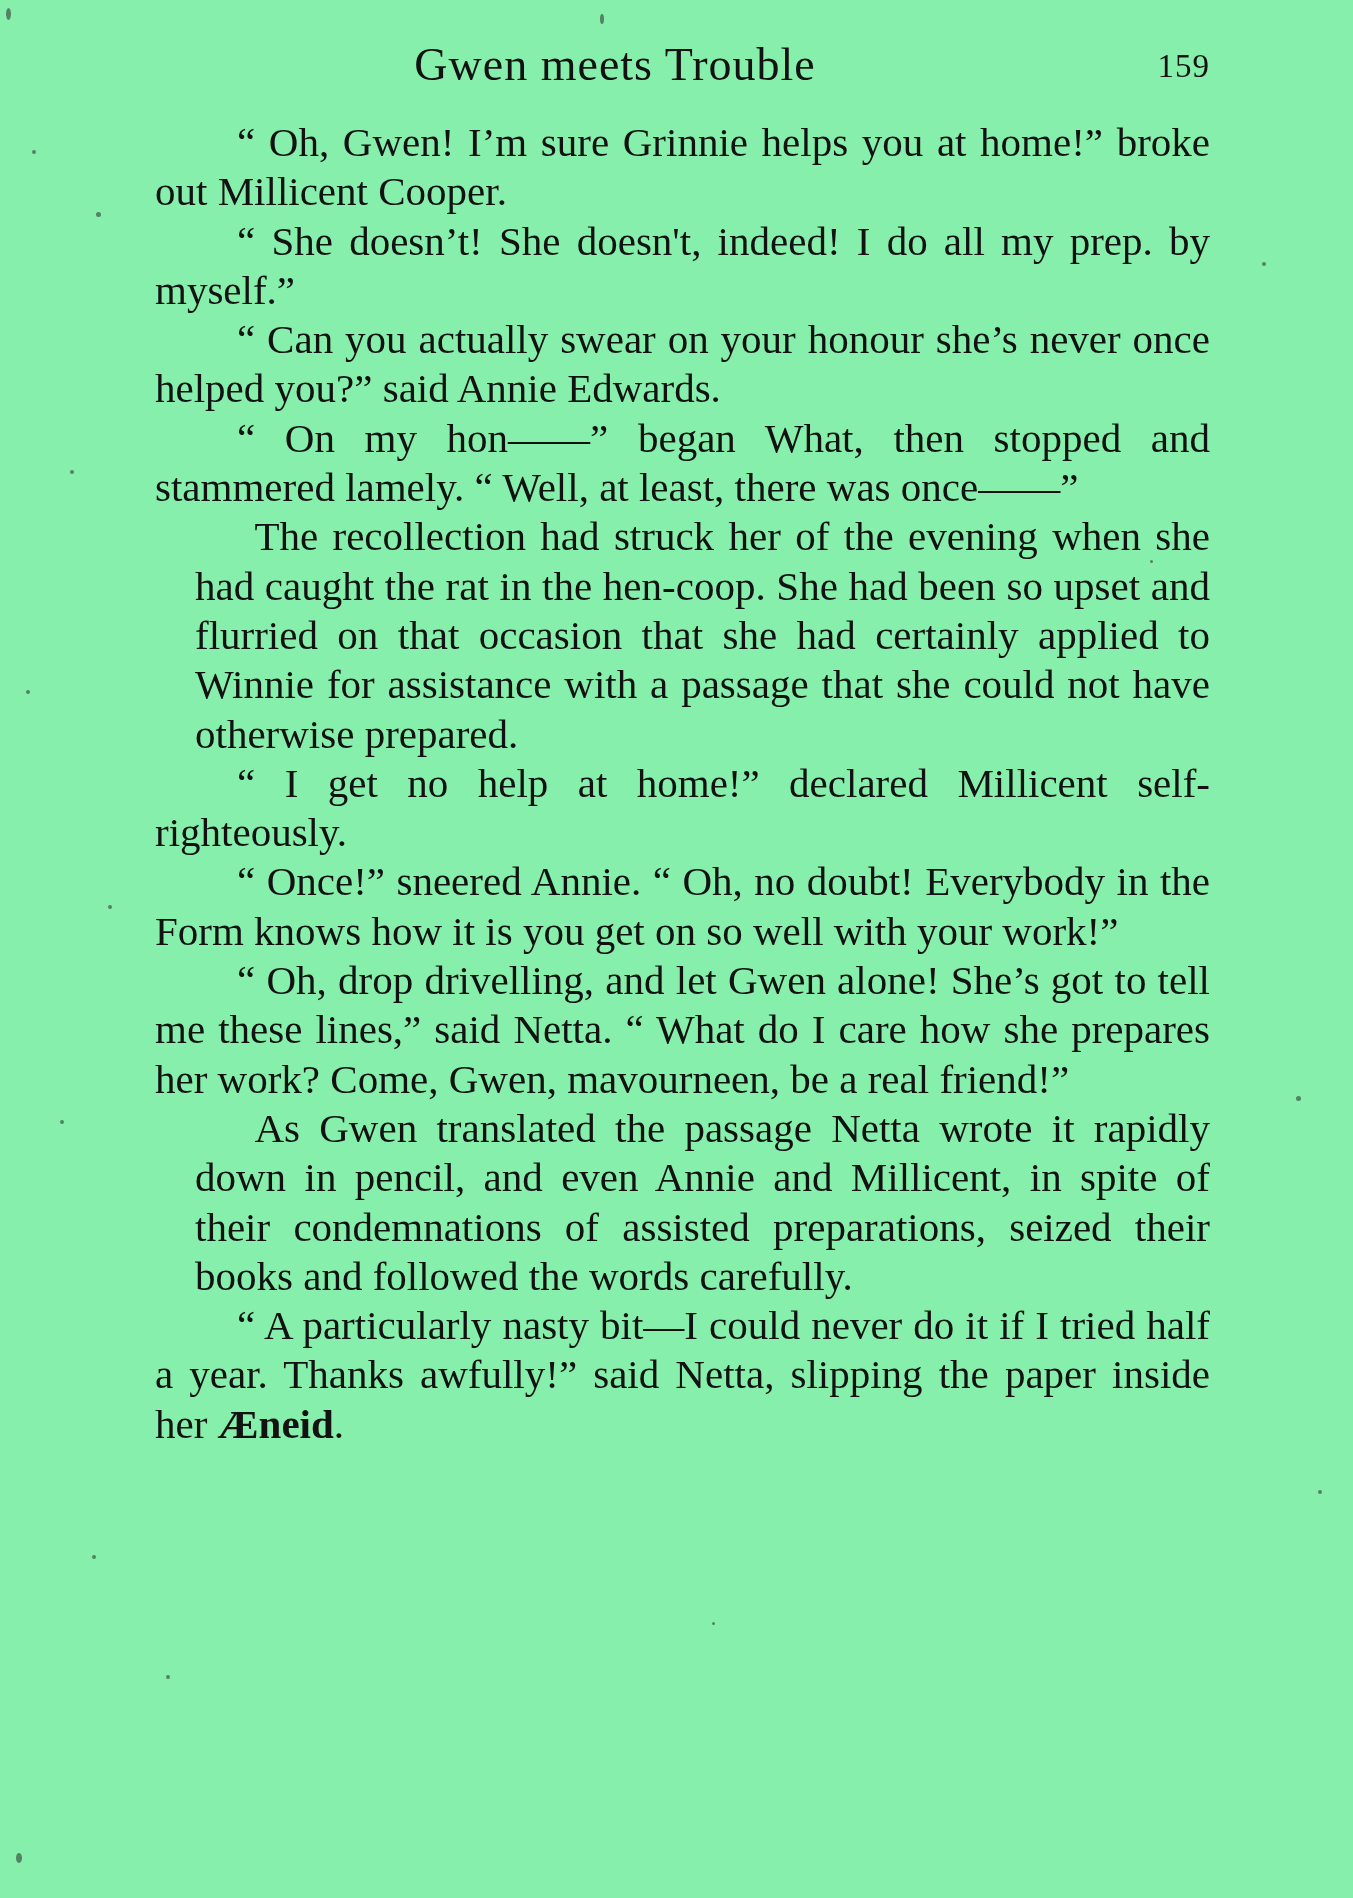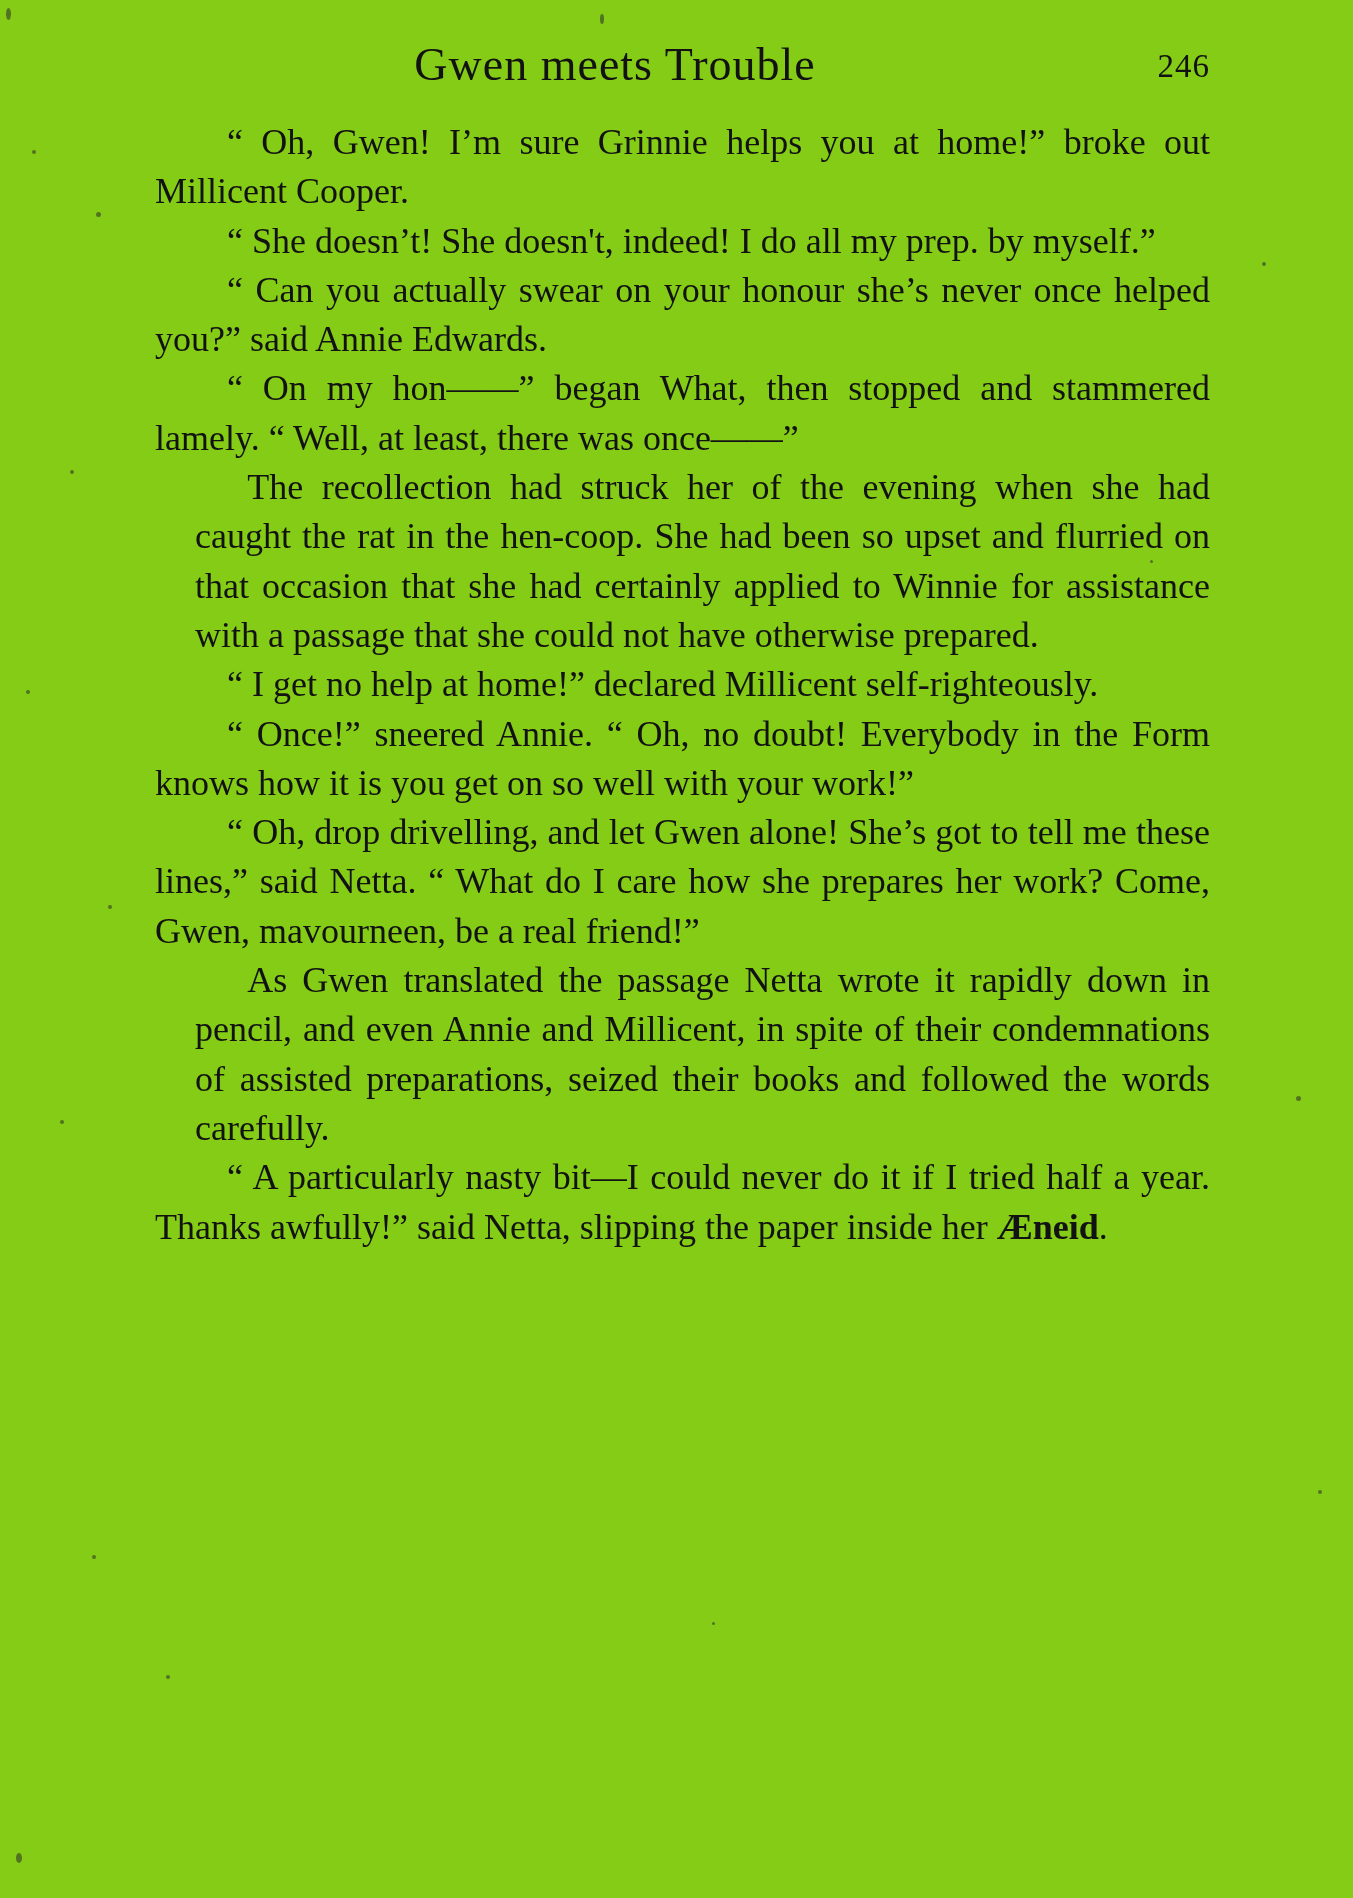--- a/index.html
+++ b/index.html
@@ -4,21 +4,21 @@
 <style>
   html, body {
     margin: 0;
     padding: 0;
     background: #ffffff;
   }
   .page {
     position: relative;
     width: 1353px;
     height: 1898px;
-    background: #84cc16;
+    background: #86efac;
     overflow: hidden;
     font-family: "Liberation Serif", serif;
     color: #121212;
   }
   
   .speckle {
     position: absolute;
     background: #2a2a2a;
     border-radius: 50%;
     opacity: 0.55;
@@ -47,21 +47,21 @@
     top: 10px;
     font-family: "Liberation Serif", serif;
     font-size: 33px;
     letter-spacing: 1px;
   }
   .body-text {
     position: absolute;
     top: 118px;
     left: 155px;
     width: 1055px;
-    font-size: 36px;
+    font-size: 41px;
     line-height: 49.3px;
     text-align: justify;
     text-justify: inter-word;
     -webkit-font-smoothing: none;
   }
   .body-text p {
     margin: 0;
     text-indent: 2.0em;
   }
   .body-text p.noindent {
@@ -89,21 +89,21 @@
   <div class="speckle" style="left:1262px;top:262px;width:4px;height:4px;"></div>
   <div class="speckle" style="left:1150px;top:560px;width:3px;height:3px;"></div>
   <div class="speckle" style="left:1318px;top:1490px;width:4px;height:4px;"></div>
   <div class="speckle" style="left:92px;top:1555px;width:4px;height:4px;"></div>
   <div class="speckle" style="left:16px;top:1853px;width:6px;height:10px;"></div>
   <div class="speckle" style="left:166px;top:1675px;width:4px;height:4px;"></div>
   <div class="speckle" style="left:712px;top:1622px;width:3px;height:3px;"></div>
 
   <div class="header">
     <div class="header-title">Gwen meets Trouble</div>
-    <div class="header-folio">246</div>
+    <div class="header-folio">159</div>
   </div>
 
   <div class="body-text">
     <p>“ Oh, Gwen!   I’m sure Grinnie helps you at home!” broke out Millicent Cooper.</p>
     <p>“ She doesn’t!   She doesn't, indeed!   I do all my prep. by myself.”</p>
     <p>“ Can you actually swear on your honour she’s never once helped you?” said Annie Edwards.</p>
     <p>“ On my hon——” began What, then stopped and stammered lamely.  “ Well, at least, there was once——”</p>
     <p class="noindent">The recollection had struck her of the evening when she had caught the rat in the hen-coop.  She had been so upset and flurried on that occasion that she had certainly applied to Winnie for assistance with a passage that she could not have otherwise prepared.</p>
     <p>“ I get no help at home!” declared Millicent self-righteously.</p>
     <p>“ Once!” sneered Annie.  “ Oh, no doubt!  Everybody in the Form knows how it is you get on so well with your work!”</p>

